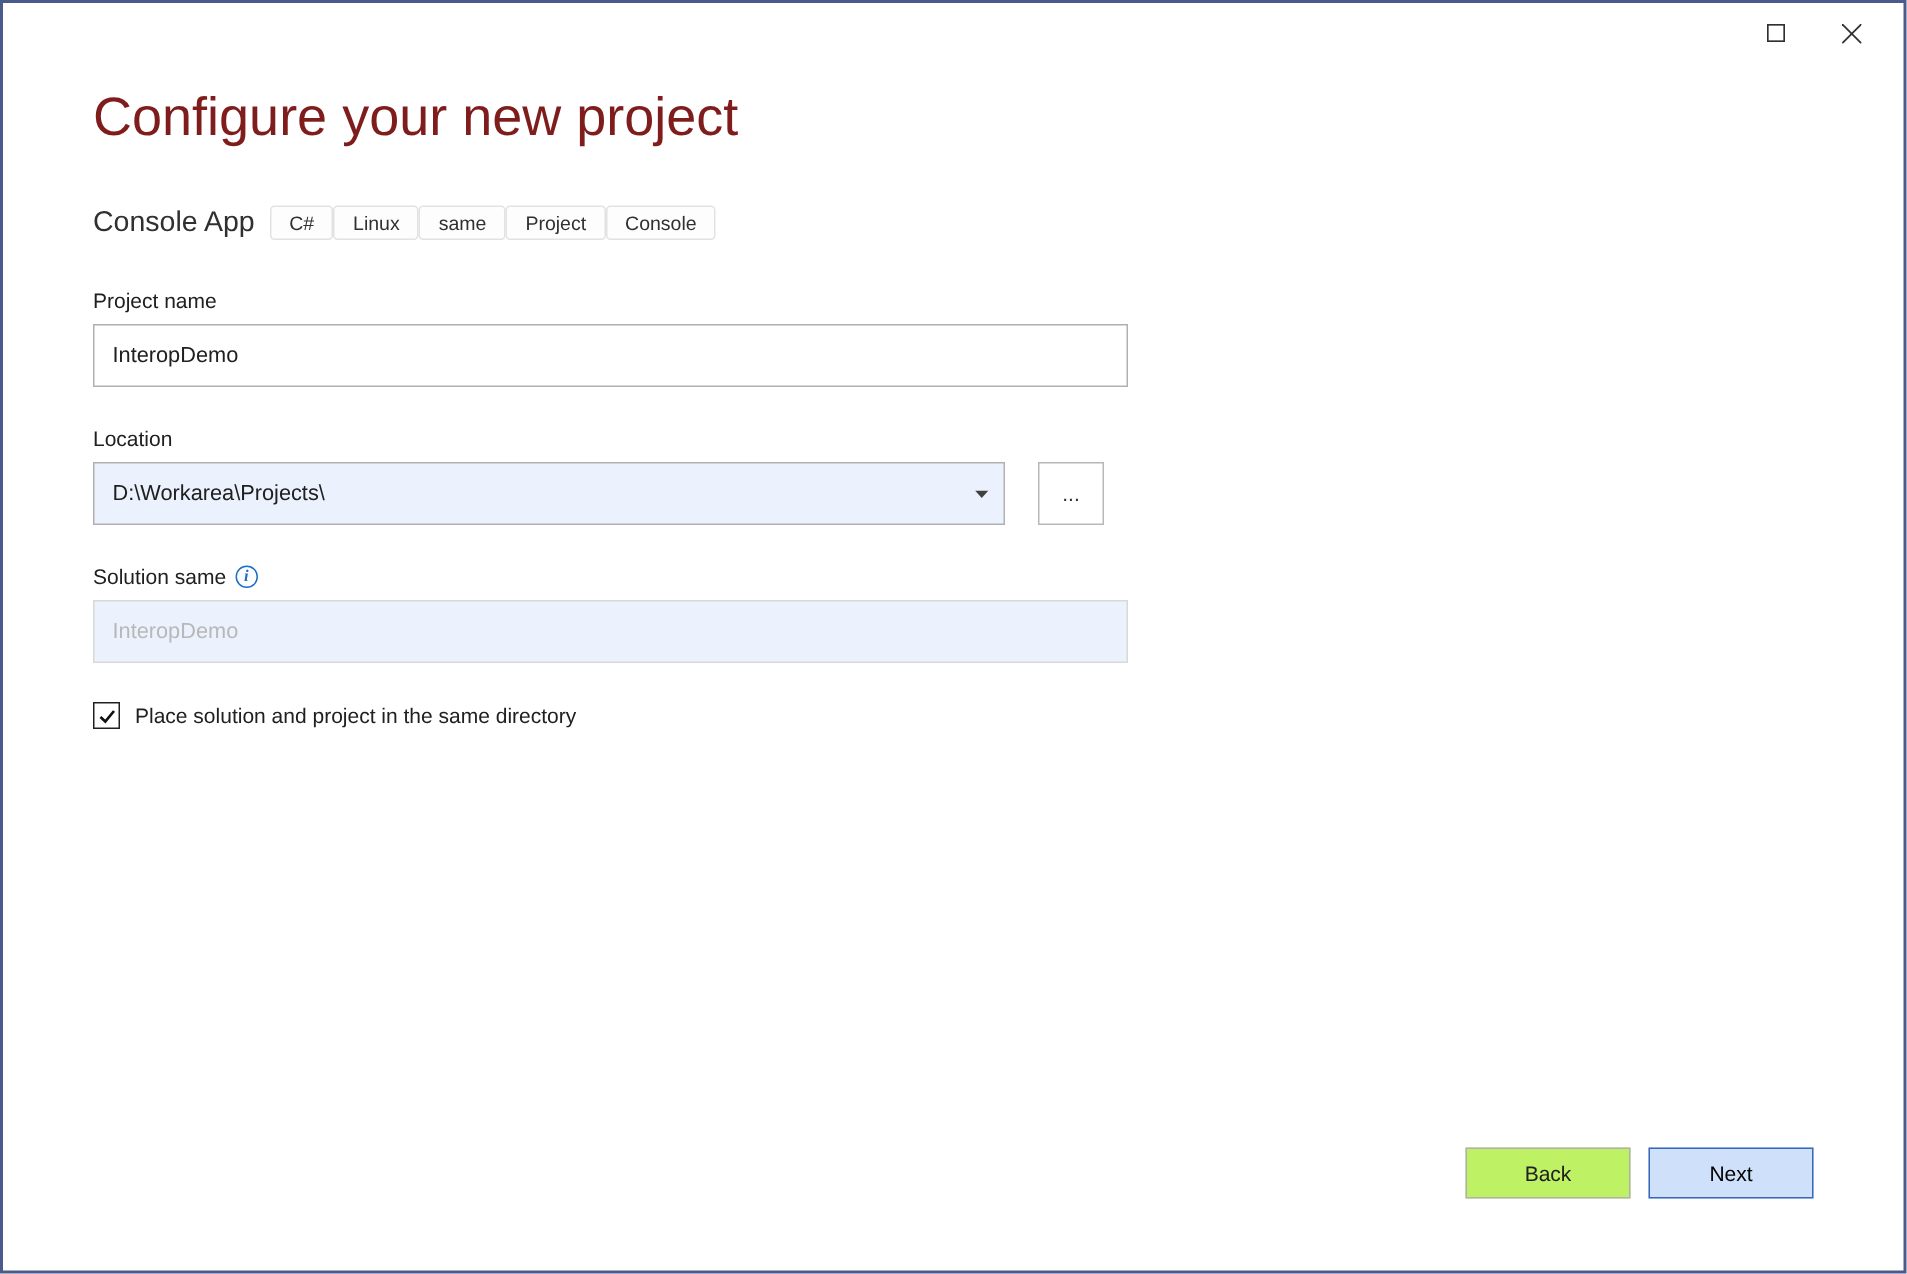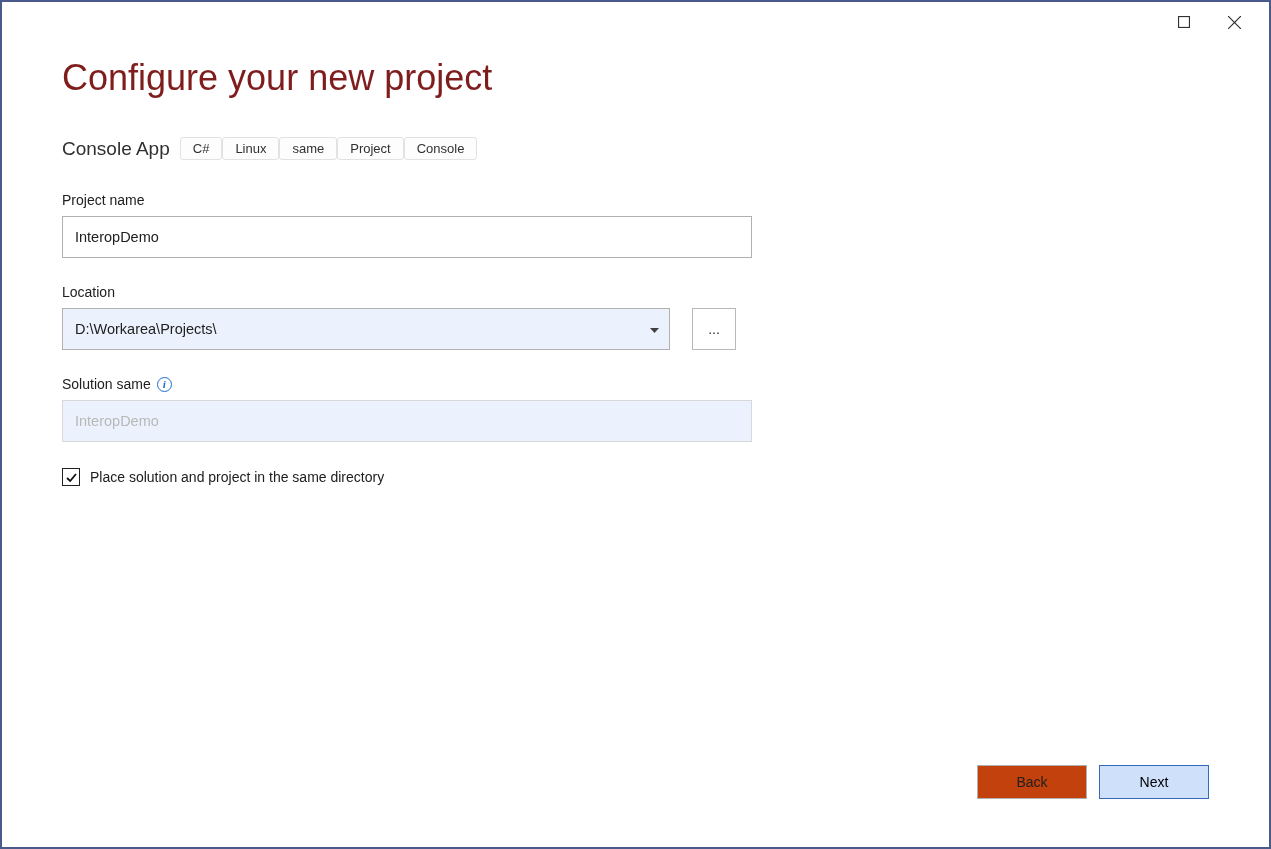--- a/index.html
+++ b/index.html
@@ -173,21 +173,21 @@
       right: 60px;
       display: flex;
       gap: 12px;
     }
     .btn {
       width: 110px;
       height: 34px;
       font-size: 14px;
       font-family: inherit;
       border: 1px solid #b0b0b0;
-      background: #c2410c;
+      background: #bef264;
       color: #202020;
       cursor: pointer;
     }
     .btn-primary {
       background: #cfe0fb;
       border: 1px solid #3868b9;
       color: #000000;
     }
   </style>
 </head>

